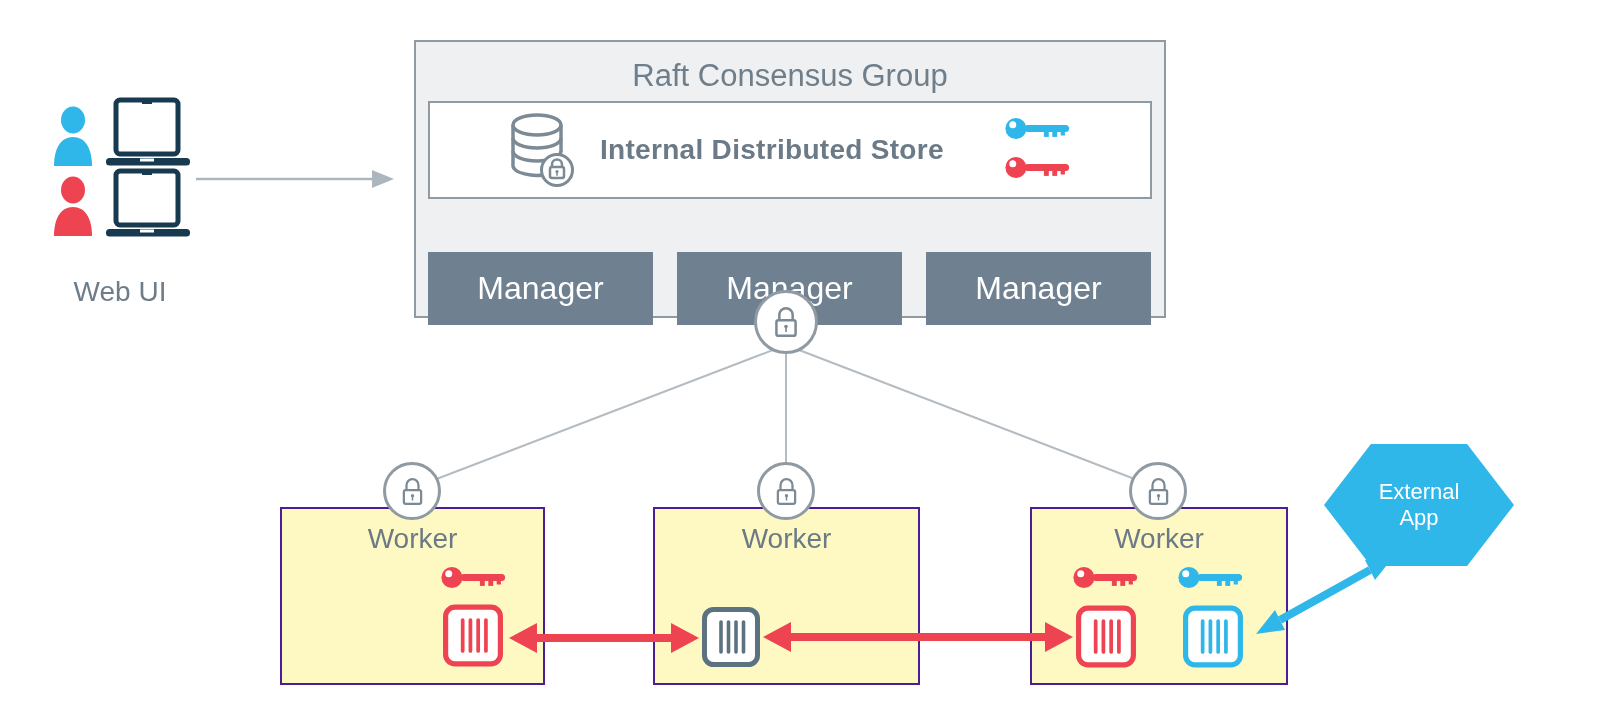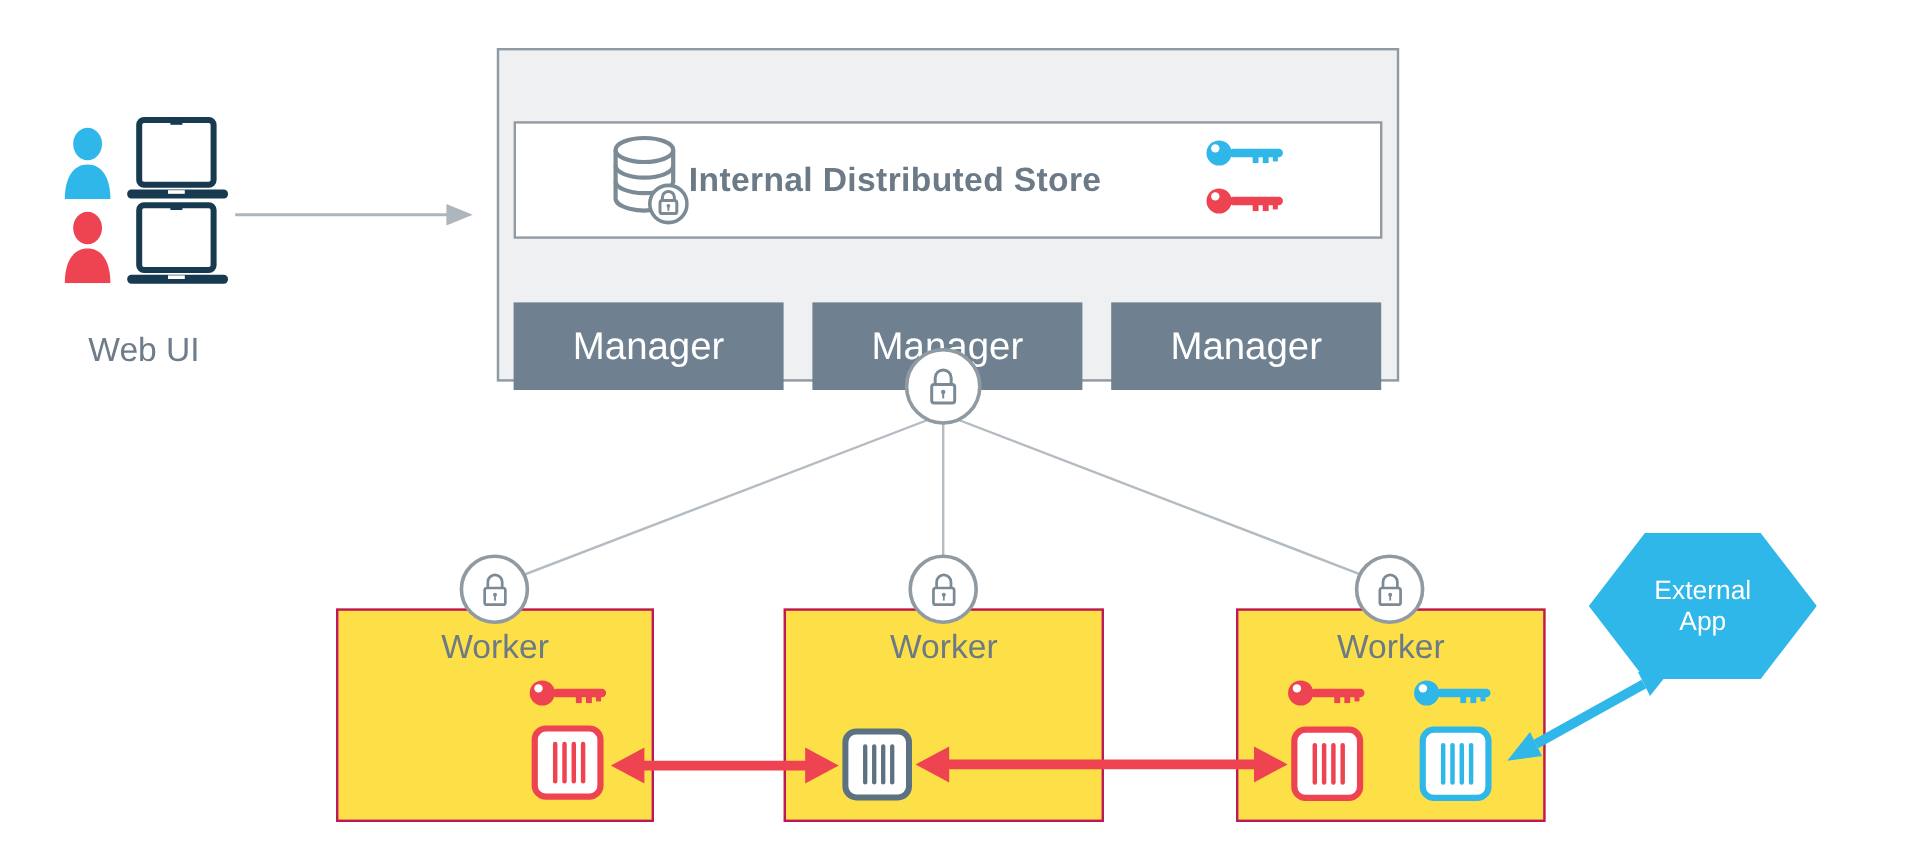--- a/index.html
+++ b/index.html
@@ -7,31 +7,31 @@
           font-family:"Liberation Sans","DejaVu Sans",sans-serif;}
   .abs{position:absolute;}
   .overlay{position:absolute;left:0;top:0;z-index:2;pointer-events:none;}
 
   
   .raft-box{left:414px;top:40px;width:752px;height:278px;background:#eef0f2;
             border:2px solid #8f9aa3;box-sizing:border-box;z-index:1;}
   .raft-title{left:0;top:16px;width:100%;text-align:center;font-size:31px;color:#6e7e8a;}
   .store-box{left:12px;top:59px;width:724px;height:98px;background:#ffffff;
              border:2px solid #8f9aa3;box-sizing:border-box;display:flex;align-items:center;}
-  .store-label{font-size:28px;font-weight:bold;color:#6b7a86;letter-spacing:.3px;}
+  .store-label{font-size:28px;font-weight:bold;color:#6b7a86;margin-left:26px;letter-spacing:.3px;}
   .keys-col{margin-left:auto;margin-right:76px;display:flex;flex-direction:column;gap:4px;}
   .manager{top:186px;height:73px;width:225px;background:#6f8090;color:#ffffff;
            display:flex;align-items:center;justify-content:center;font-size:32px;z-index:1;margin-top:24px;}
 
   
   .lockball{background:#ffffff;border:3px solid #8f9aa3;border-radius:50%;box-sizing:border-box;
             display:flex;align-items:center;justify-content:center;z-index:3;}
 
   
-  .worker-box{top:507px;height:178px;background:#fde047;border:2px solid #be185d;
+  .worker-box{top:507px;height:178px;background:#fef9c3;border:2px solid #4c1d95;
               box-sizing:border-box;z-index:1;}
   .worker-title{left:0;top:14px;width:100%;text-align:center;font-size:28px;color:#6b7a86;}
 
   
   .hexagon{left:1324px;top:444px;width:190px;height:122px;background:#2fb7e9;z-index:1;
            clip-path:polygon(0% 50%,24.7% 0%,75.3% 0%,100% 50%,75.3% 100%,24.7% 100%);
            display:flex;align-items:center;justify-content:center;}
   .hexagon-label{width:110px;text-align:center;color:#ffffff;font-size:22px;line-height:1.2;}
 
   
@@ -66,20 +66,21 @@
     <svg width="88" height="70" viewBox="0 0 88 70">
       <rect x="12" y="3" width="62" height="54" rx="4" fill="#ffffff" stroke="#173a50" stroke-width="5"></rect>
       <rect x="38" y="2" width="10" height="5" fill="#173a50"></rect>
       <rect x="2" y="61" width="84" height="7.5" rx="3.5" fill="#173a50"></rect>
       <rect x="36" y="61.5" width="14" height="3" fill="#ffffff"></rect>
     </svg>
   </span>
   <div class="abs webui-label">Web UI</div>
 
   <div class="abs raft-box">
+    <div class="abs raft-title">Raft Consensus Group</div>
 
     <div class="abs store-box">
       <span style="margin-left:78px;display:inline-flex;">
         <svg width="66" height="76" viewBox="0 0 66 76">
           <g fill="none" stroke="#7b8a94" stroke-width="3.5">
             <ellipse cx="29" cy="13" rx="24" ry="10"></ellipse>
             <path d="M5,13 V53"></path>
             <path d="M53,13 V40"></path>
             <path d="M5,26 A24,10 0 0 0 53,26"></path>
             <path d="M5,39 A24,10 0 0 0 53,39"></path>

